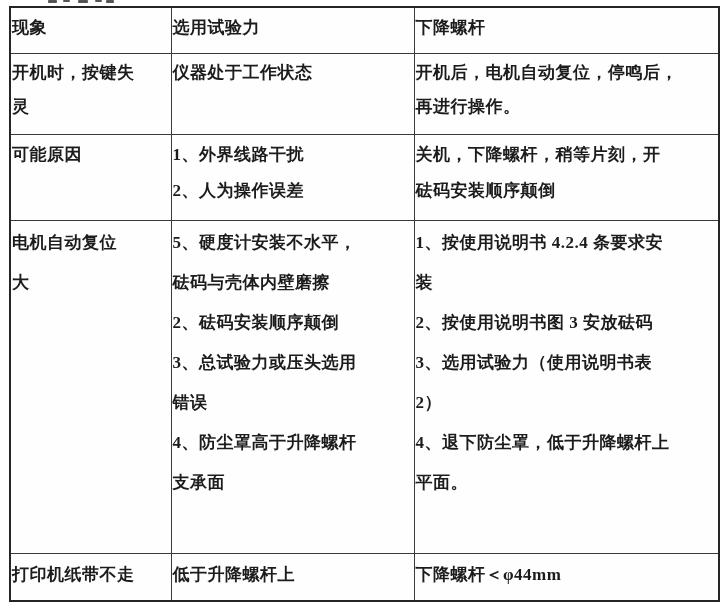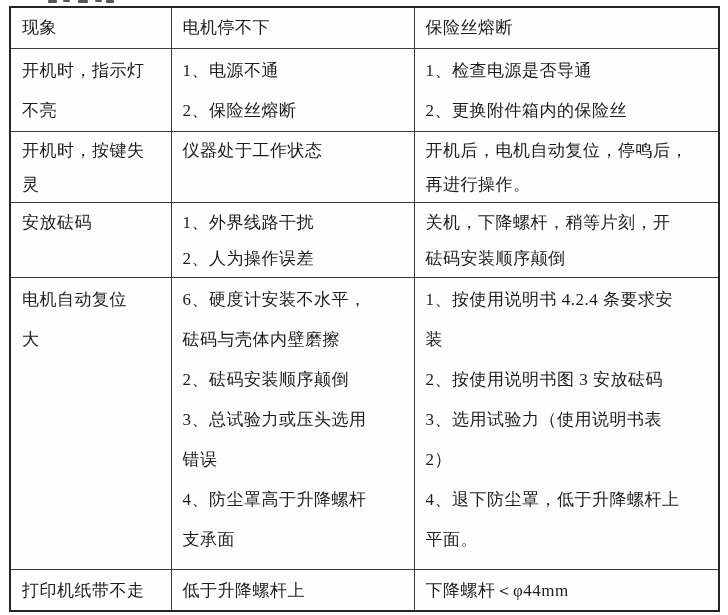--- a/index.html
+++ b/index.html
@@ -11,22 +11,23 @@
   .frag{position:absolute;background:#555;border-radius:1px;}
   table.tb{
     position:absolute;left:9px;top:6px;
     width:711px;height:596px;
     border-collapse:collapse;table-layout:fixed;
     background:#fefefe;
   }
   table.tb td{
     border:1px solid #3a3a3a;
     vertical-align:top;
-    padding:2px 6px 0 11px;
+    padding:2px 6px 0 1px;
     overflow:hidden;
+    font-weight:bold;
   }
   table.tb{border:2px solid #252525;}
   .ct{
     white-space:pre-line;
     font-size:17px;
     color:#1c1c1c;
     letter-spacing:0.5px;
   }
   tr.r0{height:41px}  tr.r0 .ct{line-height:36px}
   tr.r1{height:80px}  tr.r1 .ct{line-height:40px}
@@ -52,77 +53,63 @@
     <col style="width:243px">
     <col>
   </colgroup>
 
   <tbody>
       <tr class="r0">
     <td>
           <div class="ct">现象</div>
         </td>
     <td>
-          <div class="ct">电机停不下</div>
+          <div class="ct">选用试验力</div>
         </td>
     <td>
-          <div class="ct">保险丝熔断</div>
+          <div class="ct">下降螺杆</div>
         </td>
   </tr>
 
-  <tr class="r1">
-    <td>
-          <div class="ct">开机时，指示灯
-不亮</div>
-        </td>
-    <td>
-          <div class="ct">1、电源不通
-2、保险丝熔断</div>
-        </td>
-    <td>
-          <div class="ct">1、检查电源是否导通
-2、更换附件箱内的保险丝</div>
-        </td>
-  </tr>
 
   <tr class="r2">
     <td>
           <div class="ct">开机时，按键失
 灵</div>
         </td>
     <td>
           <div class="ct">仪器处于工作状态</div>
         </td>
     <td>
           <div class="ct">开机后，电机自动复位，停鸣后，
 再进行操作。</div>
         </td>
   </tr>
 
   <tr class="r3">
     <td>
-          <div class="ct">安放砝码</div>
+          <div class="ct">可能原因</div>
         </td>
     <td>
           <div class="ct">1、外界线路干扰
 2、人为操作误差</div>
         </td>
     <td>
           <div class="ct">关机，下降螺杆，稍等片刻，开
 砝码安装顺序颠倒</div>
         </td>
   </tr>
 
   <tr class="r4">
     <td>
           <div class="ct">电机自动复位
 大</div>
         </td>
     <td>
-          <div class="ct">6、硬度计安装不水平，
+          <div class="ct">5、硬度计安装不水平，
 砝码与壳体内壁磨擦
 2、砝码安装顺序颠倒
 3、总试验力或压头选用
 错误
 4、防尘罩高于升降螺杆
 支承面</div>
         </td>
     <td>
           <div class="ct">1、按使用说明书 4.2.4 条要求安
 装

